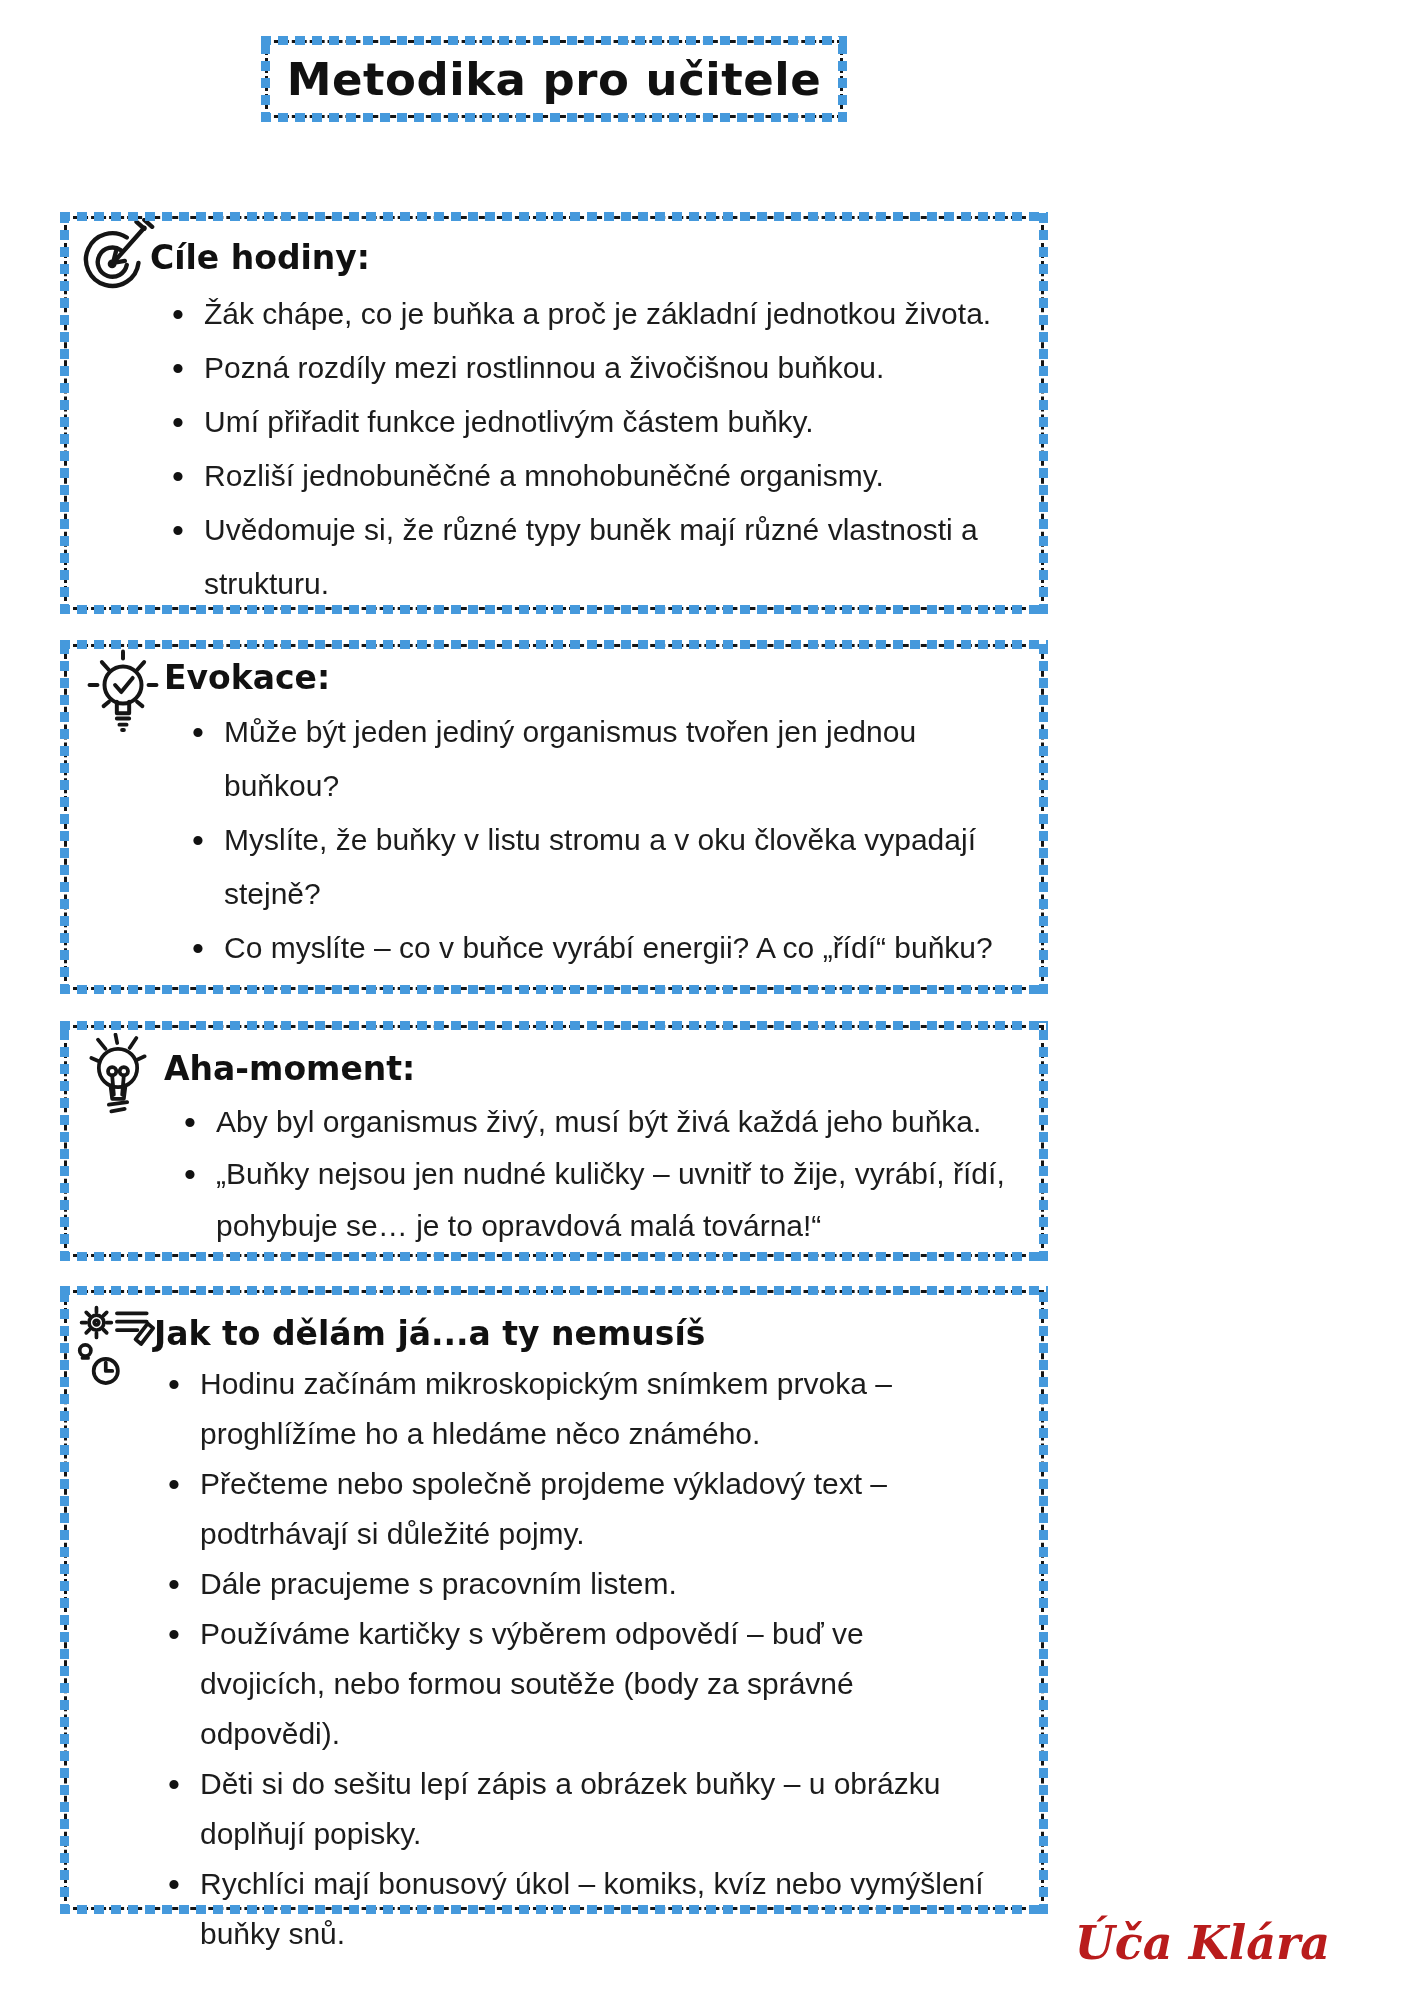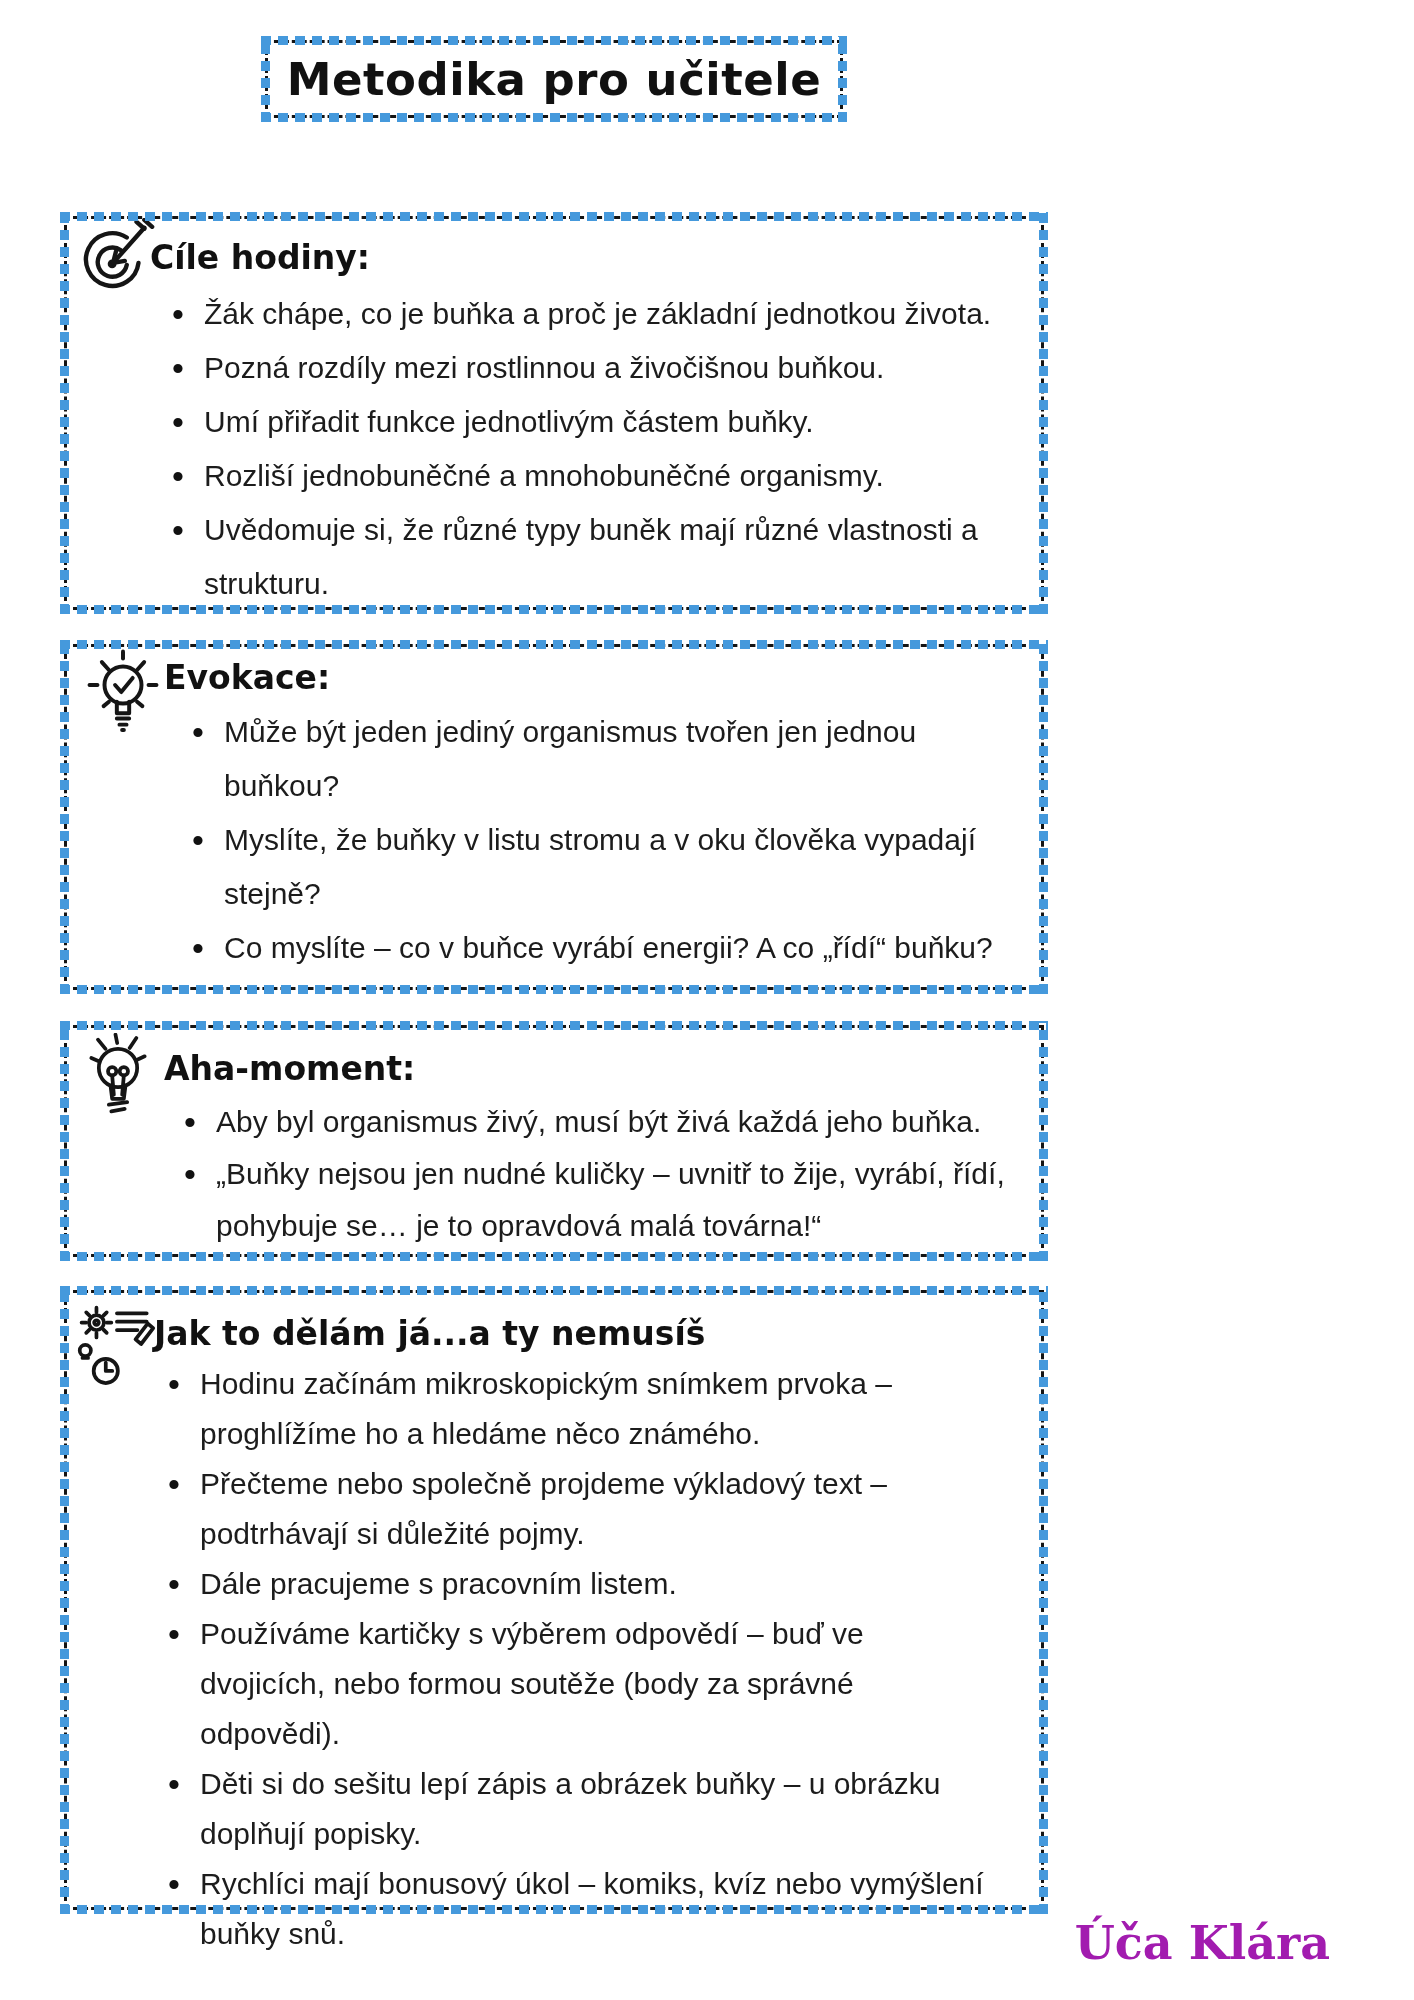--- a/index.html
+++ b/index.html
@@ -59,21 +59,21 @@
   .icon{position:absolute;display:block;}
   .icon svg{display:block;width:100%;height:auto;}
   .icon-target{left:14px;top:4px;width:82px;}
   .icon-bulb-check{left:24px;top:6px;width:74px;}
   .icon-bulb{left:26px;top:10px;width:60px;}
   .icon-gears{left:14px;top:16px;width:80px;}
   
   .signature{
     position:absolute;right:84px;top:1916px;
     font-family:"DejaVu Serif","Liberation Serif",serif;
-    font-weight:bold;font-size:46px;color:#a21caf;
+    font-style:italic;font-weight:bold;font-size:46px;color:#b91c1c;
   }
 </style>
 </head>
 <body>
 
 <div class="page">
 
   <header class="title-box dashed">
     <h1>Metodika pro učitele</h1>
   </header>

